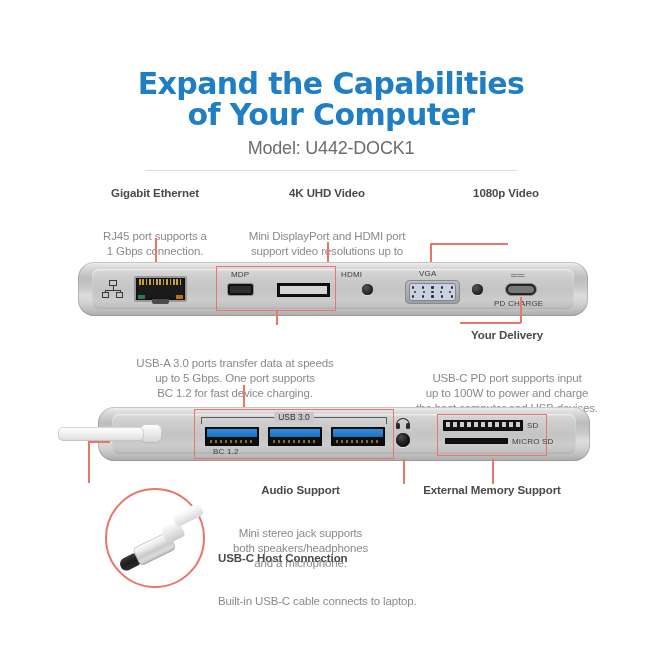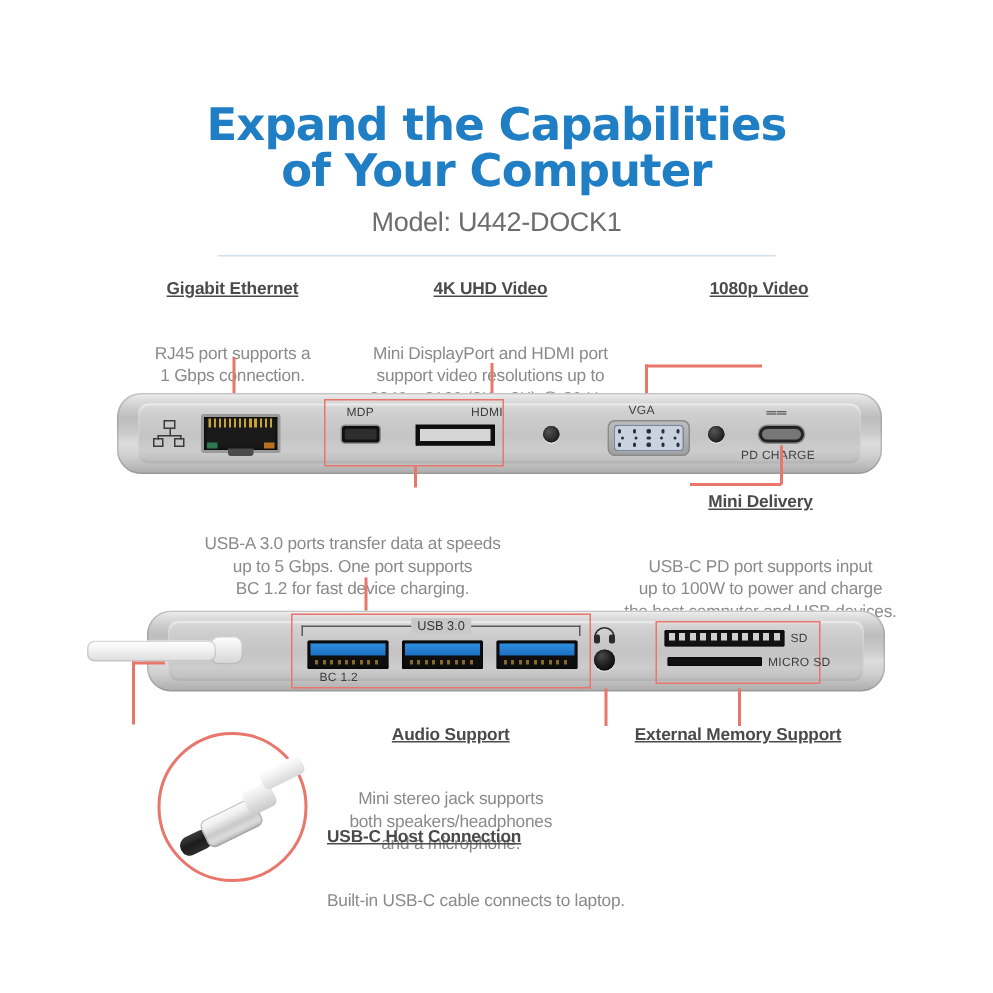--- a/index.html
+++ b/index.html
@@ -38,21 +38,20 @@
   
   .callout { position: absolute; text-align: center; }
   .callout.left-align { text-align: left; }
   .callout h3 {
     font-size: 11.5px;
     font-weight: bold;
     color: #4a4a4a;
     line-height: 15px;
     margin-bottom: 1px;
     letter-spacing: -0.1px;
-    text-decoration: underline;
   }
   .callout p {
     font-size: 11.5px;
     color: #8a8a8a;
     line-height: 15px;
     letter-spacing: -0.15px;
     margin-top: 28px;
   }
 
   
@@ -362,21 +361,21 @@
     <div class="rj45-notch"></div>
   </div>
 
   <div class="hl" style="left:216px; top:266px; width:120px; height:45px;"></div>
 
   <div class="port-label" style="left:231px; top:270px;">MDP</div>
   <div class="port mdp" style="left:227px; top:283px; width:27px; height:13px;">
     <div class="mdp-in"></div>
   </div>
 
-  <div class="port-label" style="left:276px; top:270px;padding-left:38px;">HDMI</div>
+  <div class="port-label" style="left:303px; top:270px;padding-left:38px;">HDMI</div>
   <div class="port hdmi" style="left:277px; top:283px; width:53px; height:14px;">
     <div class="hdmi-in"></div>
   </div>
 
   <div class="port screw" style="left:362px; top:284px; width:11px; height:11px;"></div>
 
   <div class="port-label" style="left:419px; top:269px;">VGA</div>
   <div class="port vga-shell" style="left:405px; top:280px; width:55px; height:24px;">
     <div class="vga-in">
       <div class="vga-row">
@@ -416,21 +415,21 @@
 
   <div class="lead v" style="left:276px; top:311px; height:14px;"></div>
 
   <div class="callout" style="left:100px; top:328px; width:270px;">
     <p style="white-space:pre-line;">USB-A 3.0 ports transfer data at speeds
 up to 5 Gbps. One port supports
 BC 1.2 for fast device charging.</p>
   </div>
 
   <div class="callout" style="left:362px; top:328px; width:290px;">
-    <h3>Mini Delivery</h3>
+    <h3>Your Delivery</h3>
     <p style="white-space:pre-line;">USB-C PD port supports input
 up to 100W to power and charge
 the host computer and USB devices.</p>
   </div>
 
   <div class="lead v" style="left:243px; top:385px; height:23px;"></div>
   <div class="lead v" style="left:508px; top:385px; height:0px;"></div>
 
   <div class="dock" style="left:98px; top:407px; width:492px; height:54px;">
     <div class="dock-face"></div>

